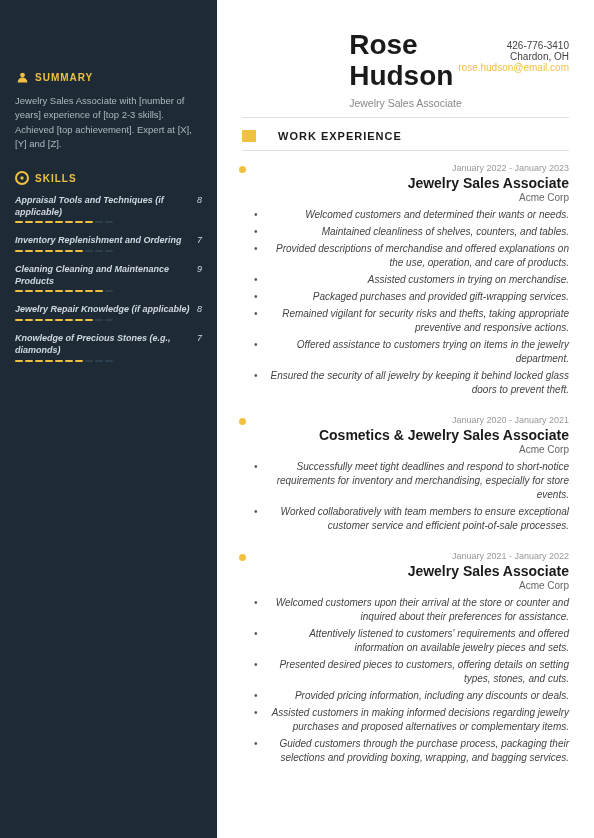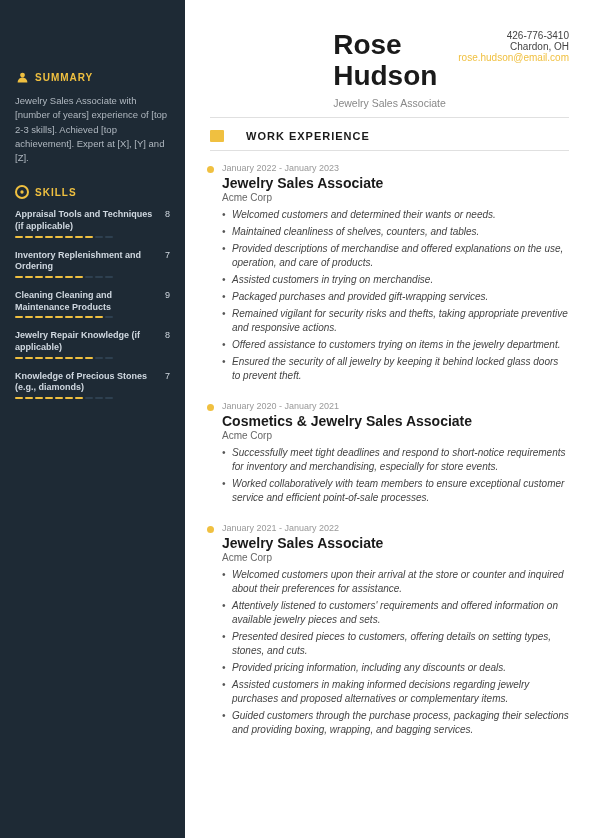--- a/index.html
+++ b/index.html
@@ -6,21 +6,21 @@
     body {
       font-family: Arial, sans-serif;
       width: 594px;
       min-height: 838px;
       background: #fff;
       display: flex;
     }
 
     
     .sidebar {
-      width: 185px;
+      width: 217px;
       min-height: 838px;
       background: #1e2a35;
       color: #ccc;
       padding: 20px 15px;
       flex-shrink: 0;
     }
 
     .section-title {
       color: #f0c040;
       font-size: 10px;
@@ -39,20 +39,21 @@
       line-height: 1.5;
       margin-bottom: 20px;
     }
 
     .skills-section {
       margin-top: 16px;
     }
 
     .skill-item {
       margin-bottom: 12px;
+      font-style: italic;
     }
 
     .skill-header {
       display: flex;
       justify-content: space-between;
       align-items: flex-start;
       margin-bottom: 3px;
     }
 
     .skill-name {
@@ -106,21 +107,21 @@
       color: #888;
       margin-bottom: 0;
     }
 
     .contact-info {
       text-align: right;
       font-size: 10px;
       color: #444;
       position: absolute;
       right: 25px;
-      top: 30px;
+      top: 40px;
     }
 
     .contact-info .email {
       color: #f0c040;
     }
 
     .header-row {
       display: flex;
       justify-content: center;
       align-items: flex-start;
@@ -141,20 +142,21 @@
       display: flex;
       align-items: center;
       gap: 22px;
       margin-bottom: 2px;
     }
 
     .job-entry {
       margin-bottom: 18px;
       padding-left: 12px;
       position: relative;
+      text-align: right;
     }
 
     .job-dot {
       width: 7px;
       height: 7px;
       border-radius: 50%;
       background: #f0c040;
       position: absolute;
       left: -3px;
       top: 3px;

